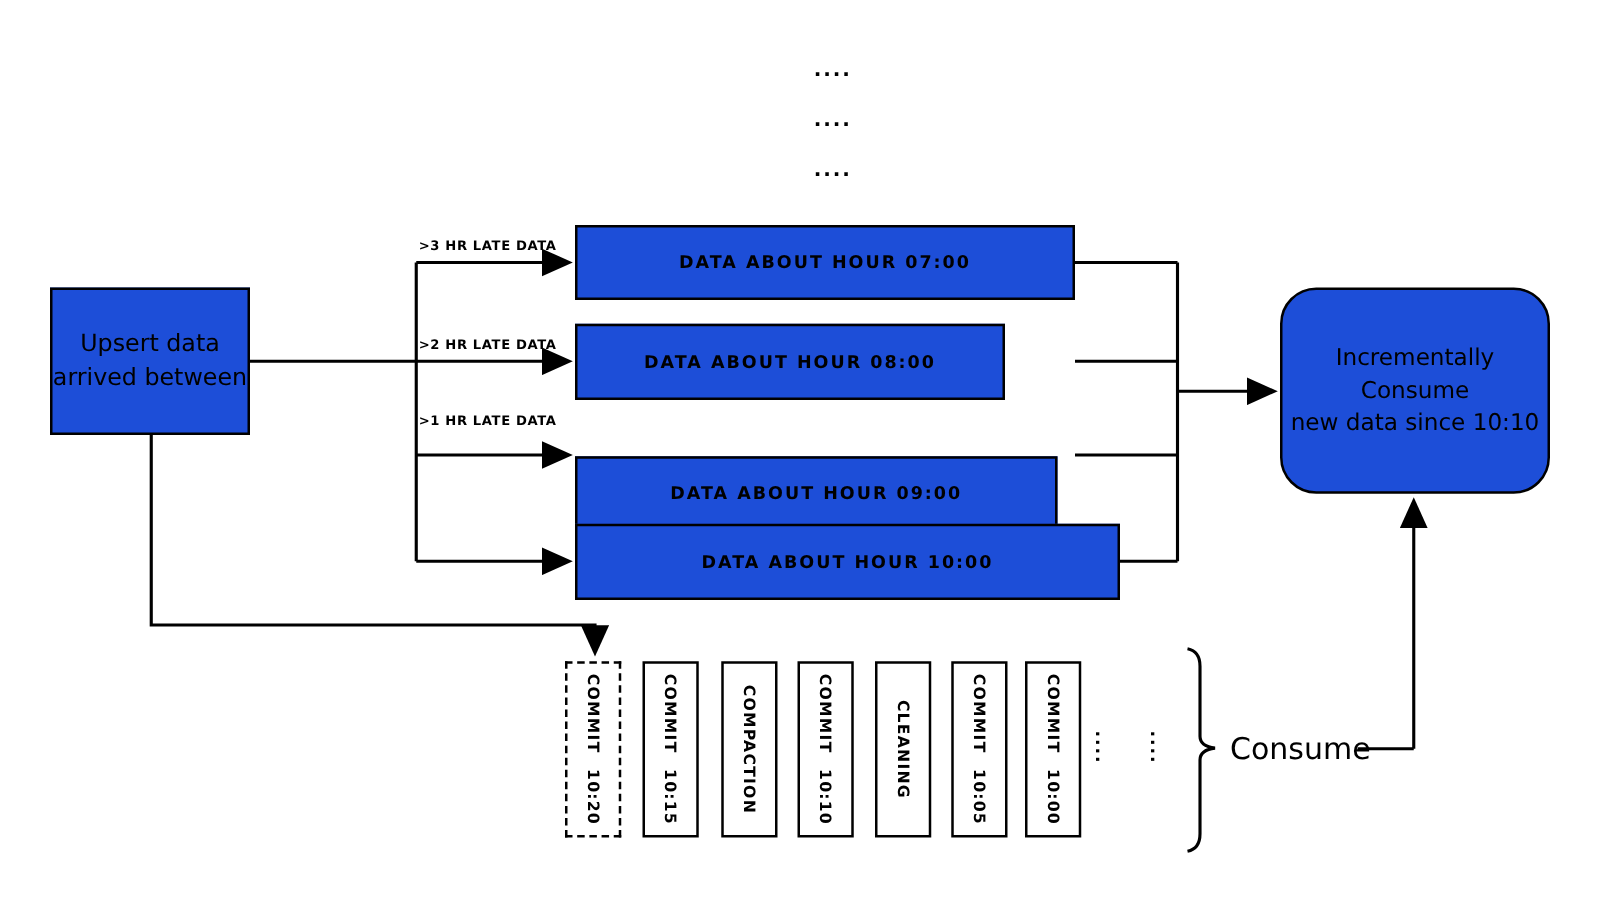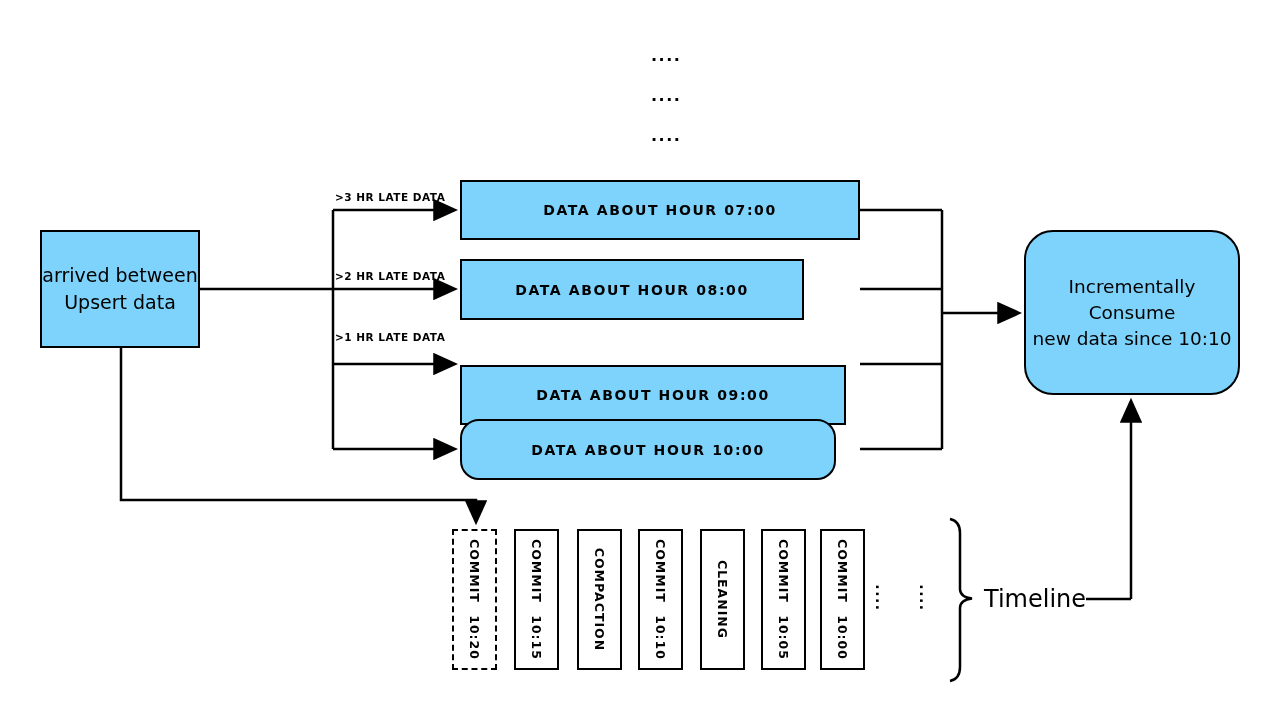--- a/index.html
+++ b/index.html
@@ -4,21 +4,21 @@
 <style>
   html,body{margin:0;padding:0;}
   body{
     width:1280px;height:720px;position:relative;overflow:hidden;
     background:#ffffff;color:#000000;
     font-family:"DejaVu Sans","Liberation Sans",sans-serif;
   }
   svg.wires{position:absolute;left:0;top:0;z-index:1;}
   .node{
     position:absolute;z-index:2;box-sizing:border-box;
-    border:2.5px solid #000;background:#7dd3fc;
+    border:2.5px solid #000;background:#1d4ed8;
     display:flex;align-items:center;justify-content:center;
     text-align:center;
   }
   .upsert{font-size:19px;line-height:27px;}
   .consume{font-size:18.5px;line-height:26px;border-radius:29px;}
   .hour-box{
     font-weight:bold;font-size:14px;letter-spacing:1.6px;
   }
   .late-label{
     position:absolute;z-index:2;width:110px;text-align:right;
@@ -83,33 +83,33 @@
     <path d="M950 519 Q960 521 960 533 L960 589 Q960 597 972 598.5 Q960 600 960 608 L960 667 Q960 679 950 681"></path>
   </g>
 </svg>
 
 <div class="dots-row" style="left:651px;top:48px;">....</div>
 <div class="dots-row" style="left:651px;top:88px;">....</div>
 <div class="dots-row" style="left:651px;top:128px;">....</div>
 
 <div class="node upsert" style="left:40px;top:230px;width:160px;height:118px;">
   <div>
+    <span style="display:block">Upsert data</span>
     <span style="display:block">arrived between</span>
-    <span style="display:block">Upsert data</span>
   </div>
 </div>
 
 <div class="late-label" style="left:335px;top:191px;">&gt;3 HR LATE DATA</div>
 <div class="late-label" style="left:335px;top:270px;">&gt;2 HR LATE DATA</div>
 <div class="late-label" style="left:335px;top:331px;">&gt;1 HR LATE DATA</div>
 
 <div class="node hour-box" style="left:460px;top:180px;width:400px;height:60px;">DATA ABOUT HOUR 07:00</div>
 <div class="node hour-box" style="left:460px;top:259px;width:344px;height:61px;">DATA ABOUT HOUR 08:00</div>
 <div class="node hour-box" style="left:460px;top:334px;width:386px;height:60px;margin-top:31px;">DATA ABOUT HOUR 09:00</div>
-<div class="node hour-box" style="left:460px;top:419px;width:376px;height:61px;border-radius:19px;">DATA ABOUT HOUR 10:00</div>
+<div class="node hour-box" style="left:460px;top:419px;width:436px;height:61px;">DATA ABOUT HOUR 10:00</div>
 
 <div class="node consume" style="left:1024px;top:230px;width:216px;height:165px;">
   <div>
     <span style="display:block">Incrementally Consume</span>
     <span style="display:block">new data since 10:10</span>
   </div>
 </div>
 
 <div class="tl-box dashed" style="left:452px;">
   <span class="vtext">COMMIT 10:20</span>
@@ -129,13 +129,13 @@
 <div class="tl-box" style="left:761px;">
   <span class="vtext">COMMIT 10:05</span>
 </div>
 <div class="tl-box" style="left:820px;">
   <span class="vtext">COMMIT 10:00</span>
 </div>
 
 <div class="tl-dots" style="left:867px;top:590px;">....</div>
 <div class="tl-dots" style="left:911px;top:590px;">....</div>
 
-<div class="timeline-title" style="left:984px;top:585px;">Timeline</div>
+<div class="timeline-title" style="left:984px;top:585px;">Consume</div>
 
 </body></html>

